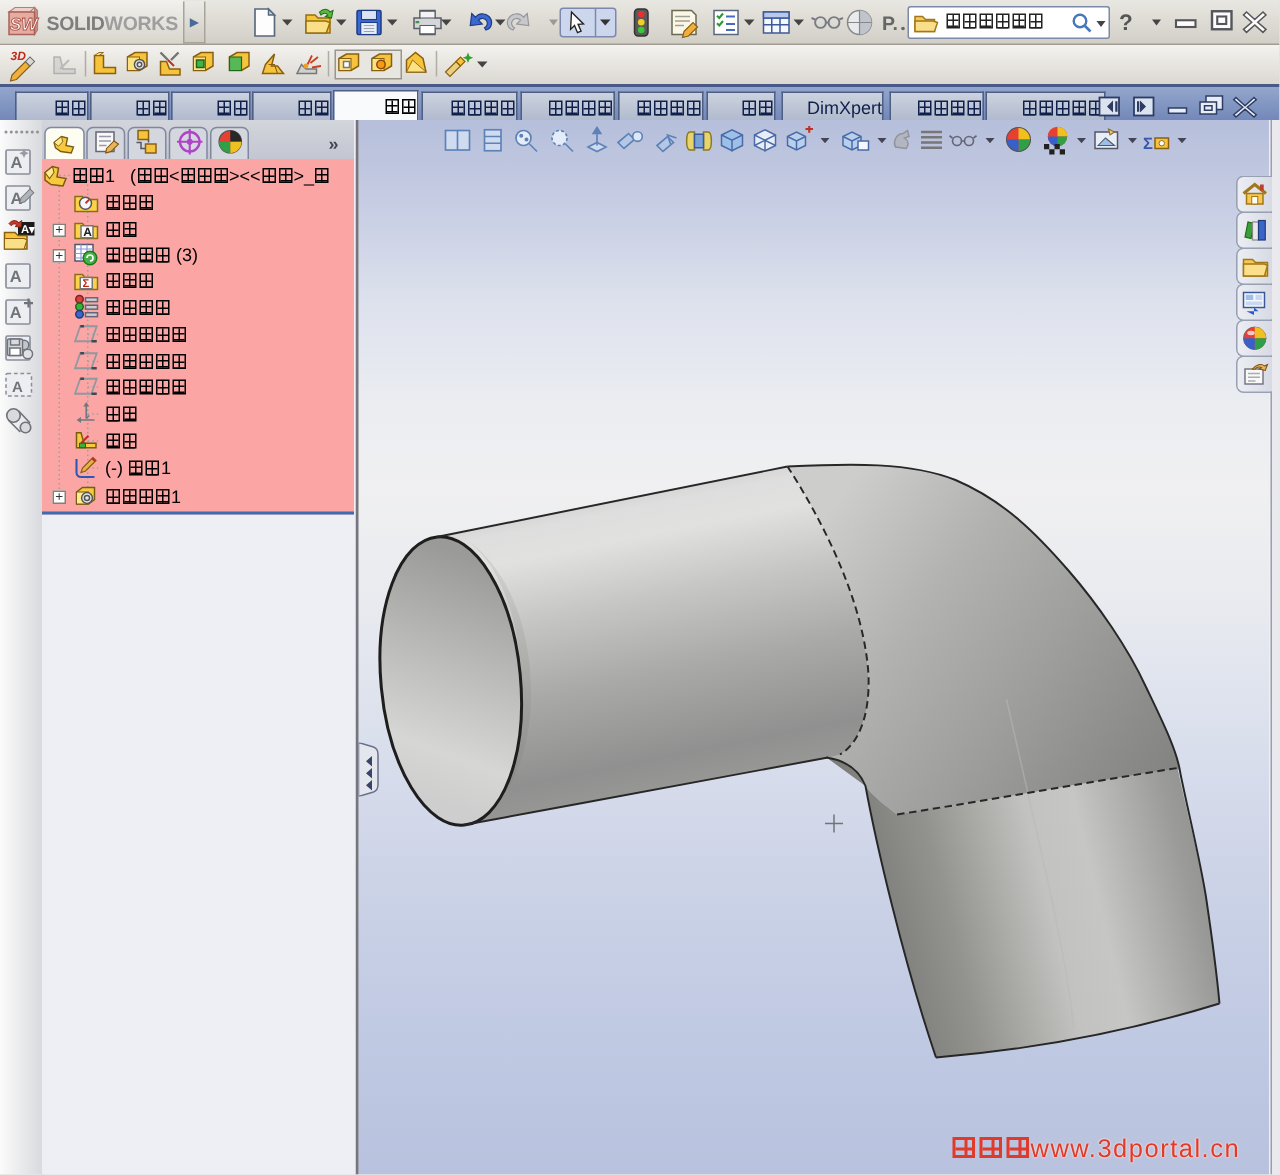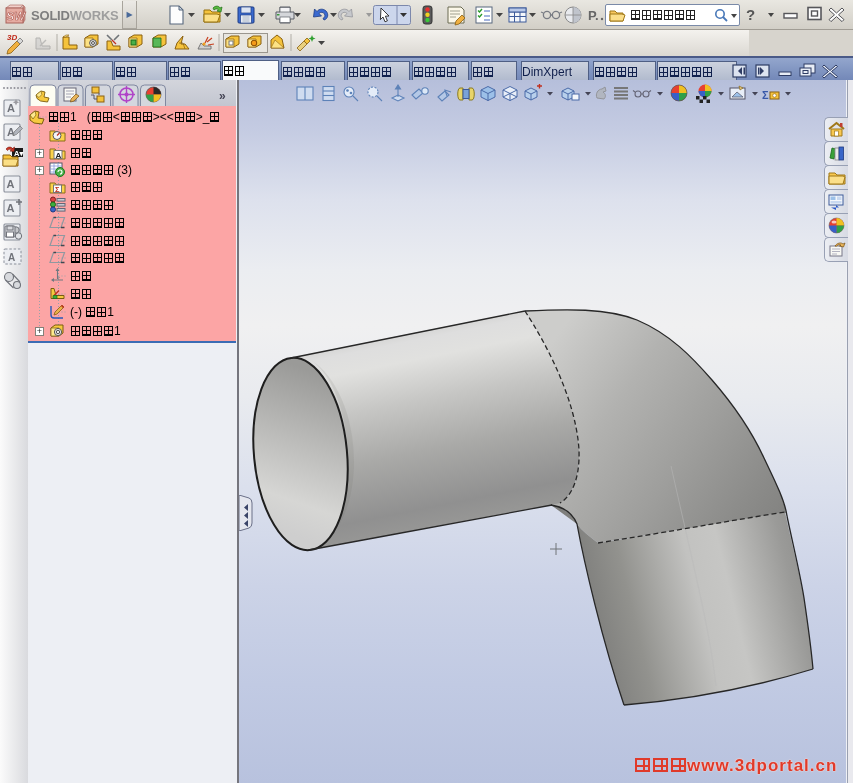--- a/index.html
+++ b/index.html
@@ -14,41 +14,41 @@
 
 #tbar{left:0;top:0;width:853px;height:29px;background:linear-gradient(#e9e7e1,#d2cfc7);border-bottom:1px solid #a09c94}
 #logo{left:0;top:0;width:122px;height:29px;background:linear-gradient(#f2f1ed,#d8d5cd);}
 #swtxt{left:31px;top:8px;font-weight:bold;font-size:13px;color:#707070;letter-spacing:-0.2px}
 #swtxt b{color:#7e7e7e}#swtxt span{color:#9e9e9e;font-weight:bold}
 #mexp{left:122px;top:1px;width:13px;height:27px;background:linear-gradient(#eceae6,#cfccc4);border:1px solid #a8a49c;border-top:none;color:#555;font-size:9px;line-height:27px;text-align:center}
 
 #sbox{left:605px;top:4px;width:133px;height:20px;background:#fff;border:1px solid #7a8aa8;border-radius:2px;}
 #stxt{left:24px;top:4px;color:#333;font-size:11px}
 
-#tb2{left:0;top:30px;width:749px;height:26px;background:linear-gradient(#f4f2ee,#dbd8d2);border-bottom:1px solid #b6b2aa}
+#tb2{left:0;top:30px;width:853px;height:26px;background:linear-gradient(#f4f2ee,#dbd8d2);border-bottom:1px solid #b6b2aa}
 
 #tabs{left:0;top:56px;width:853px;height:24px;background:linear-gradient(#93a6cd,#7388b8);border-top:2px solid #4a5a88;box-sizing:border-box}
-.tab{position:absolute;top:3px;height:21px;background:linear-gradient(#ccd2de,#aeb8cc);border:1px solid #4f5f84;border-bottom:none;color:#10204c;font-size:12px;text-align:left;line-height:20px;box-sizing:border-box}
+.tab{position:absolute;top:3px;height:21px;background:linear-gradient(#ccd2de,#aeb8cc);border:1px solid #4f5f84;border-bottom:none;color:#10204c;font-size:12px;text-align:right;line-height:20px;box-sizing:border-box}
 .tab.act{background:#f9fafb;color:#000;top:2px;height:22px}
 
 #main{left:0;top:80px;width:853px;height:703px;background:#eef0f5}
 #lstrip{left:0;top:0;width:28px;height:703px;background:linear-gradient(90deg,#fbfbfb,#d9dade);border-right:1px solid #bdbec6}
 #fmpanel{left:28px;top:0;width:209px;height:703px;background:#edeff4}
 #fmhead{left:0;top:0;width:208px;height:26px;background:linear-gradient(#d3d5dc,#c3c6d0)}
 #fmtree{left:0;top:26px;width:208px;height:237px;background:#fca5a5}
 #bluebar{left:0;top:261px;width:208px;height:2px;background:#3c6cb4}
 #vport{left:237px;top:0;width:609px;height:703px;background:linear-gradient(180deg,#b6bfdb 0%,#c4cbe2 7%,#dde1ed 17%,#ebedf1 27%,#f0f0f1 35%,#e9ebef 45%,#dbe0ed 58%,#ccd3e7 72%,#c1cae3 86%,#b8c2de 100%);border-left:2px solid #75757d;box-sizing:border-box}
 #rstrip{left:847px;top:0;width:6px;height:703px;background:#e9e9ee;border-left:1px solid #9aa0b0}
 
 .tpb{position:absolute;left:824px;width:23px;height:23px;background:linear-gradient(90deg,#eceef3,#d7dae3);border:1px solid #98a0b4;border-right:none;border-radius:5px 0 0 5px}
 
 .trow{position:absolute;left:0;height:16px;font-size:12px;color:#000;white-space:nowrap}
 .pm{position:absolute;width:9px;height:9px;background:#fff;border:1px solid #848078;font-size:9px;line-height:7px;text-align:center;color:#333;box-sizing:border-box}
 
-#wm{left:394px;top:676px;color:#e03a2a;font-weight:bold;font-size:17px;letter-spacing:0px;white-space:nowrap;
+#wm{left:394px;top:676px;color:#e03a2a;font-weight:normal;font-size:17px;letter-spacing:0px;white-space:nowrap;
  text-shadow:0 0 2px #ffd8d0, 0 0 1px #fff;}
 #wm .c{width:15px;height:14px;border-width:2px;margin:0 1.5px}
 #wm .c::before{height:2px;top:5px}#wm .c::after{width:2px;left:6px}
 </style></head>
 <body>
 <div class="abs" id="tbar">
   <div class="abs" id="logo"></div>
   <svg class="abs" style="left:3px;top:2px" width="26" height="26" viewBox="0 0 26 26">
     <path d="M3 6l4-3h13l-3 3z" fill="#f2d0ca" stroke="#b87e76" stroke-width=".8"></path>
     <path d="M20 3l2 2v13l-2 3z" fill="#cc8d84" stroke="#b87e76" stroke-width=".8"></path>

